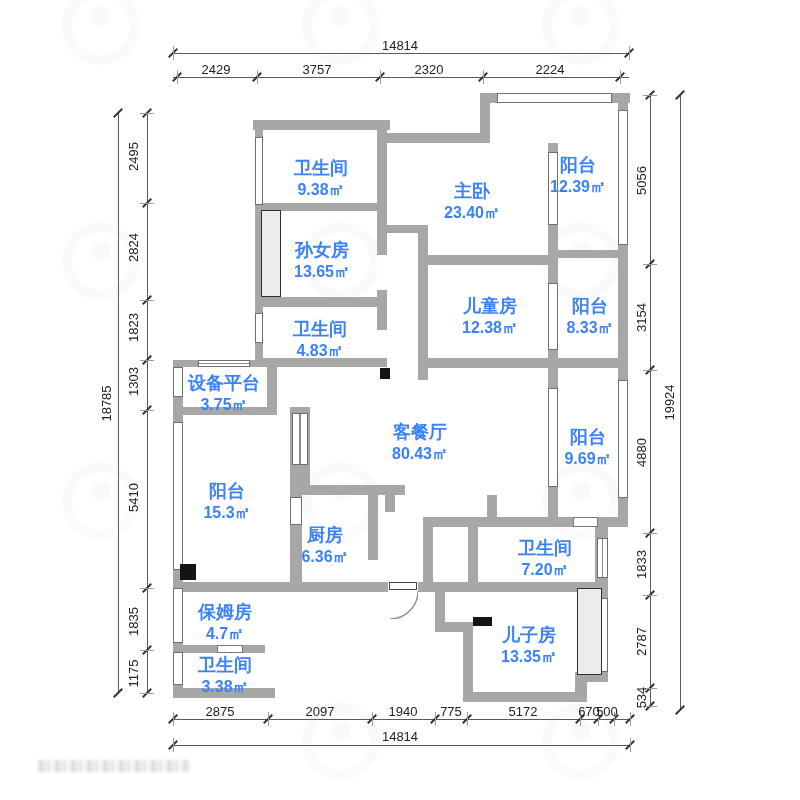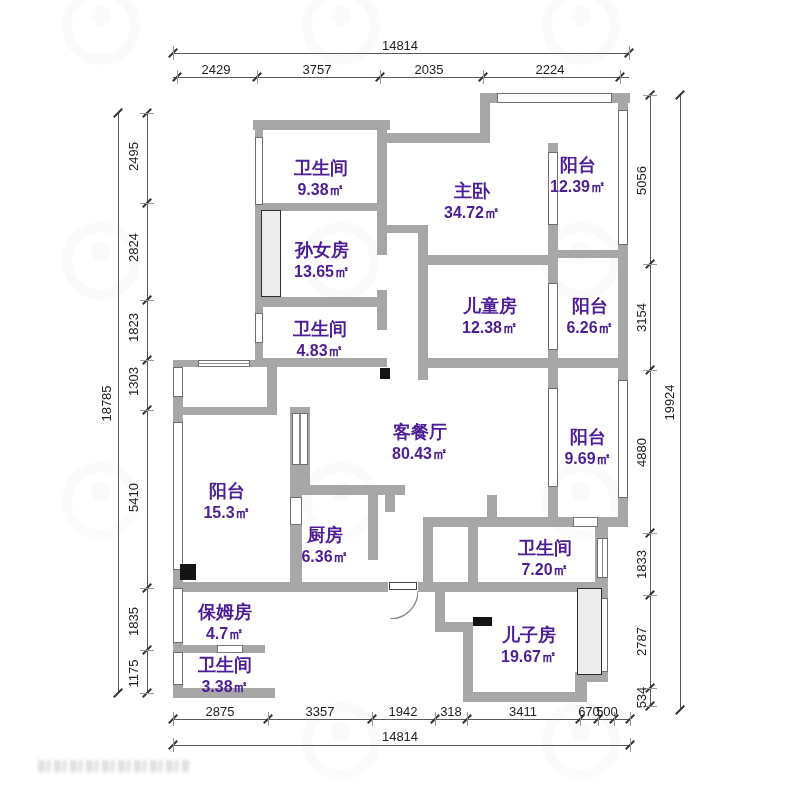--- a/index.html
+++ b/index.html
@@ -6,21 +6,21 @@
   #app{position:relative;width:800px;height:800px;background:#fff;overflow:hidden;
        font-family:"Liberation Sans","DejaVu Sans",sans-serif;}
   .wall{position:absolute;background:#a7a7a7;}
   .wv,.wh{position:absolute;background-color:#fff;border:1px solid #6f6f6f;box-sizing:border-box;}
   .wv{background-image:linear-gradient(to right,transparent 46%,#8a8a8a 46%,#8a8a8a 54%,transparent 54%);}
   .wh{background-image:linear-gradient(to bottom,transparent 46%,#8a8a8a 46%,#8a8a8a 54%,transparent 54%);}
   .gap{position:absolute;background:#fff;}
   .opening{position:absolute;background:#fff;border:1px solid #777;box-sizing:border-box;}
   .blk{position:absolute;background:#141414;}
   .ward{position:absolute;background:#ececec;border:1px solid #2f2f2f;box-sizing:border-box;}
-  .room{position:absolute;transform:translate(-50%,-50%);text-align:center;color:#4c1d95;white-space:nowrap;line-height:1.25;}
+  .room{position:absolute;transform:translate(-50%,-50%);text-align:center;color:#3b82f6;white-space:nowrap;line-height:1.25;}
   .room .nm{display:block;font-size:18px;font-weight:700;}
   .room .ar{display:block;font-size:16px;font-weight:600;}
   .dl{position:absolute;background:#5a5a5a;}
   .tk{position:absolute;display:block;width:12px;height:2px;background:#333;transform:rotate(-45deg);}
   .st{position:absolute;display:block;background:#9a9a9a;}
   .sv{width:1px;height:14px;}
   .sh{width:14px;height:1px;}
   .dt{position:absolute;font-size:13px;font-weight:500;color:#222;text-align:center;width:50px;}
   .dtv{transform:rotate(-90deg);}
   .wm{position:absolute;width:58px;height:58px;border:10px solid #9a9a9a;border-radius:50%;opacity:.045;}
@@ -161,20 +161,24 @@
       <span class="ar">9.38㎡</span>
     </div>
   <div class="room" style="left:322px;top:260px">
       <span class="nm">孙女房</span>
       <span class="ar">13.65㎡</span>
     </div>
   <div class="room" style="left:320px;top:339px">
       <span class="nm">卫生间</span>
       <span class="ar">4.83㎡</span>
     </div>
+  <div class="room" style="left:224px;top:393px">
+      <span class="nm">设备平台</span>
+      <span class="ar">3.75㎡</span>
+    </div>
   <div class="room" style="left:227px;top:501px">
       <span class="nm">阳台</span>
       <span class="ar">15.3㎡</span>
     </div>
   <div class="room" style="left:225px;top:622px">
       <span class="nm">保姆房</span>
       <span class="ar">4.7㎡</span>
     </div>
   <div class="room" style="left:225px;top:675px">
       <span class="nm">卫生间</span>
@@ -183,45 +187,45 @@
   <div class="room" style="left:325px;top:545px">
       <span class="nm">厨房</span>
       <span class="ar">6.36㎡</span>
     </div>
   <div class="room" style="left:420px;top:442px">
       <span class="nm">客餐厅</span>
       <span class="ar">80.43㎡</span>
     </div>
   <div class="room" style="left:472px;top:201px">
       <span class="nm">主卧</span>
-      <span class="ar">34.72㎡</span>
+      <span class="ar">23.40㎡</span>
     </div>
   <div class="room" style="left:578px;top:175px">
       <span class="nm">阳台</span>
       <span class="ar">12.39㎡</span>
     </div>
   <div class="room" style="left:490px;top:316px">
       <span class="nm">儿童房</span>
       <span class="ar">12.38㎡</span>
     </div>
   <div class="room" style="left:590px;top:316px">
       <span class="nm">阳台</span>
-      <span class="ar">6.26㎡</span>
+      <span class="ar">8.33㎡</span>
     </div>
   <div class="room" style="left:588px;top:447px">
       <span class="nm">阳台</span>
       <span class="ar">9.69㎡</span>
     </div>
   <div class="room" style="left:545px;top:558px">
       <span class="nm">卫生间</span>
       <span class="ar">7.20㎡</span>
     </div>
   <div class="room" style="left:529px;top:645px">
       <span class="nm">儿子房</span>
-      <span class="ar">19.67㎡</span>
+      <span class="ar">13.35㎡</span>
     </div>
 
   <div class="dl" style="left:173px;top:53px;width:456px;height:1px"></div>
   <div class="dl" style="left:173px;top:77px;width:456px;height:1px"></div>
 
   <div class="dl" style="left:173px;top:719px;width:457px;height:1px"></div>
   <div class="dl" style="left:173px;top:745px;width:457px;height:1px"></div>
 
   <div class="dl" style="left:118px;top:113px;width:1px;height:580px"></div>
   <div class="dl" style="left:147px;top:113px;width:1px;height:580px"></div>
@@ -303,28 +307,28 @@
     <i class="st sh" style="left:643px;top:688px"></i>
   <i class="tk" style="left:644px;top:705px"></i>
     <i class="st sh" style="left:643px;top:706px"></i>
 
   <i class="tk" style="left:674px;top:94px"></i>
   <i class="tk" style="left:674px;top:709px"></i>
 
   <span class="dt" style="left:370px;top:38px;width:60px">14814</span>
   <span class="dt" style="left:191px;top:62px">2429</span>
   <span class="dt" style="left:292px;top:62px">3757</span>
-  <span class="dt" style="left:404px;top:62px">2035</span>
+  <span class="dt" style="left:404px;top:62px">2320</span>
   <span class="dt" style="left:525px;top:62px">2224</span>
 
   <span class="dt" style="left:195px;top:704px">2875</span>
-  <span class="dt" style="left:295px;top:704px">3357</span>
-  <span class="dt" style="left:378px;top:704px">1942</span>
-  <span class="dt" style="left:426px;top:704px">318</span>
-  <span class="dt" style="left:498px;top:704px">3411</span>
+  <span class="dt" style="left:295px;top:704px">2097</span>
+  <span class="dt" style="left:378px;top:704px">1940</span>
+  <span class="dt" style="left:426px;top:704px">775</span>
+  <span class="dt" style="left:498px;top:704px">5172</span>
   <span class="dt" style="left:564px;top:704px">670</span>
   <span class="dt" style="left:582px;top:704px">500</span>
   <span class="dt" style="left:370px;top:729px;width:60px">14814</span>
 
   <span class="dt dtv" style="left:71px;top:396px;width:70px">18785</span>
   <span class="dt dtv" style="left:105px;top:149px;width:56px">2495</span>
   <span class="dt dtv" style="left:105px;top:240px;width:56px">2824</span>
   <span class="dt dtv" style="left:105px;top:320px;width:56px">1823</span>
   <span class="dt dtv" style="left:105px;top:374px;width:56px">1303</span>
   <span class="dt dtv" style="left:105px;top:490px;width:56px">5410</span>

